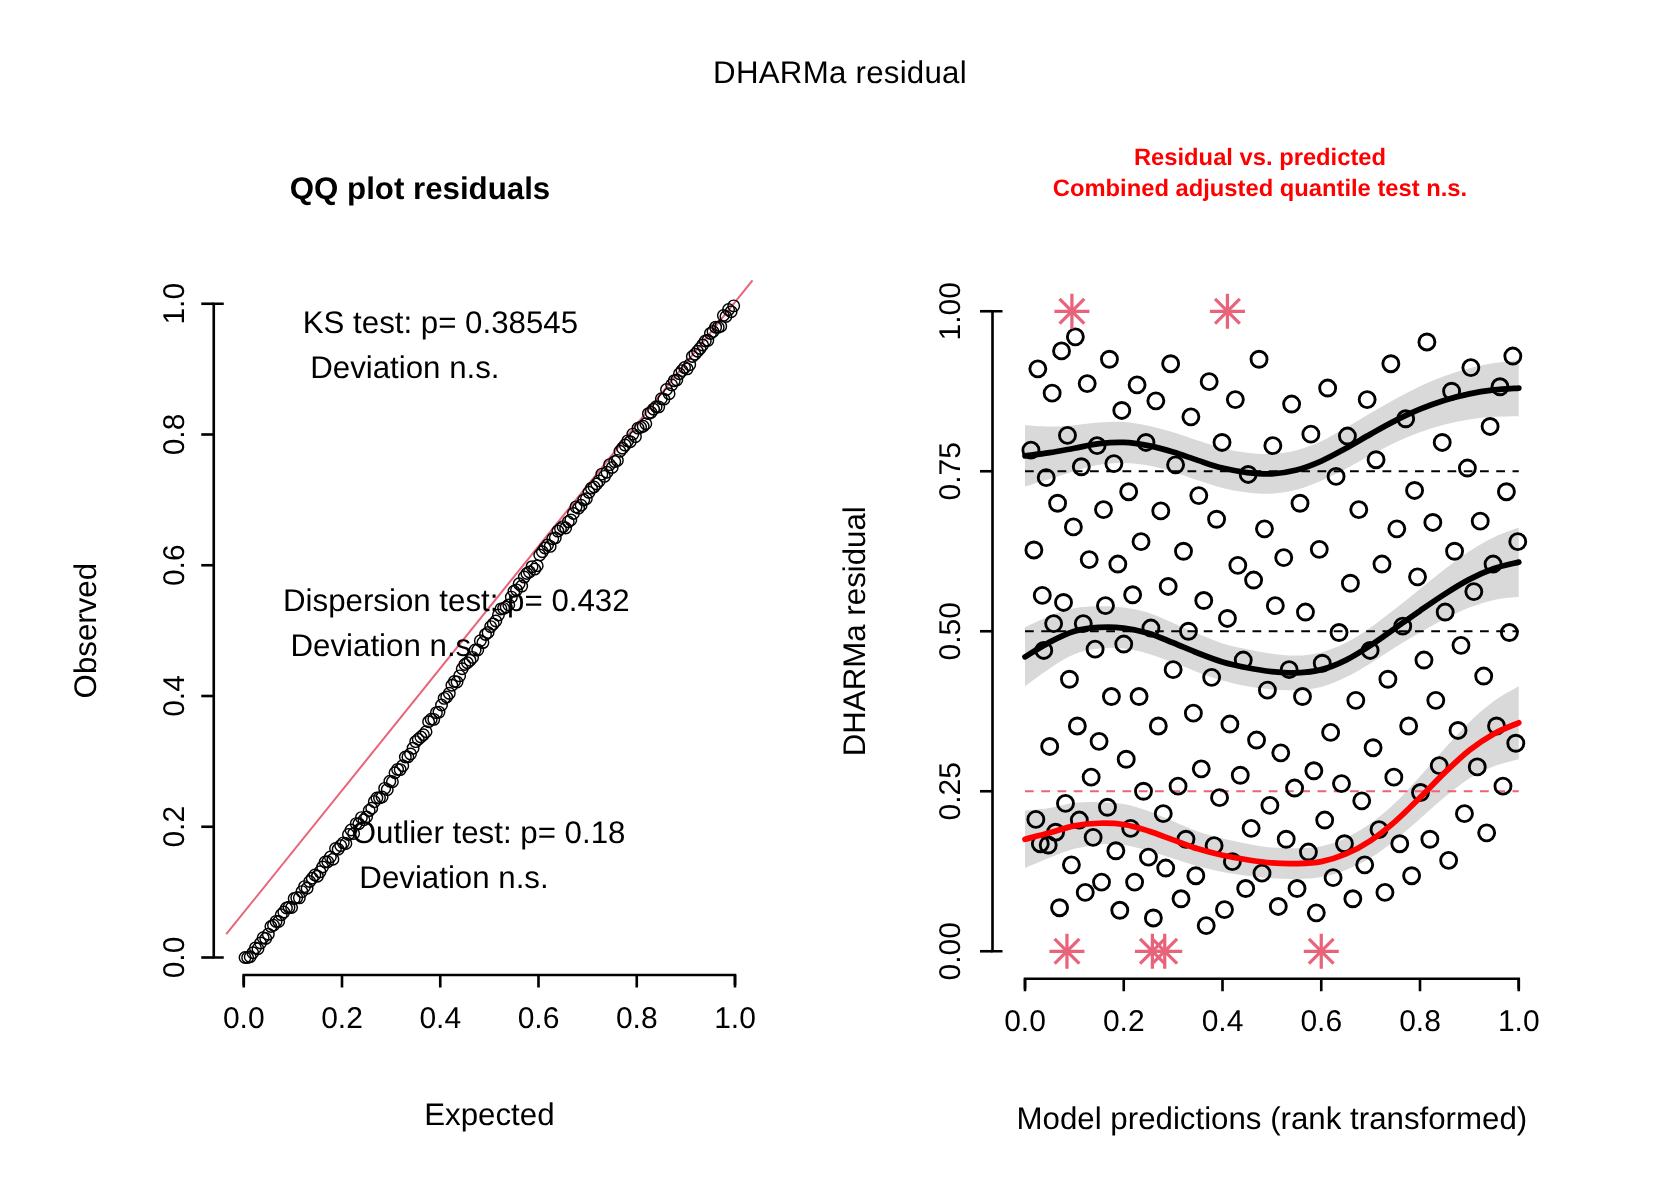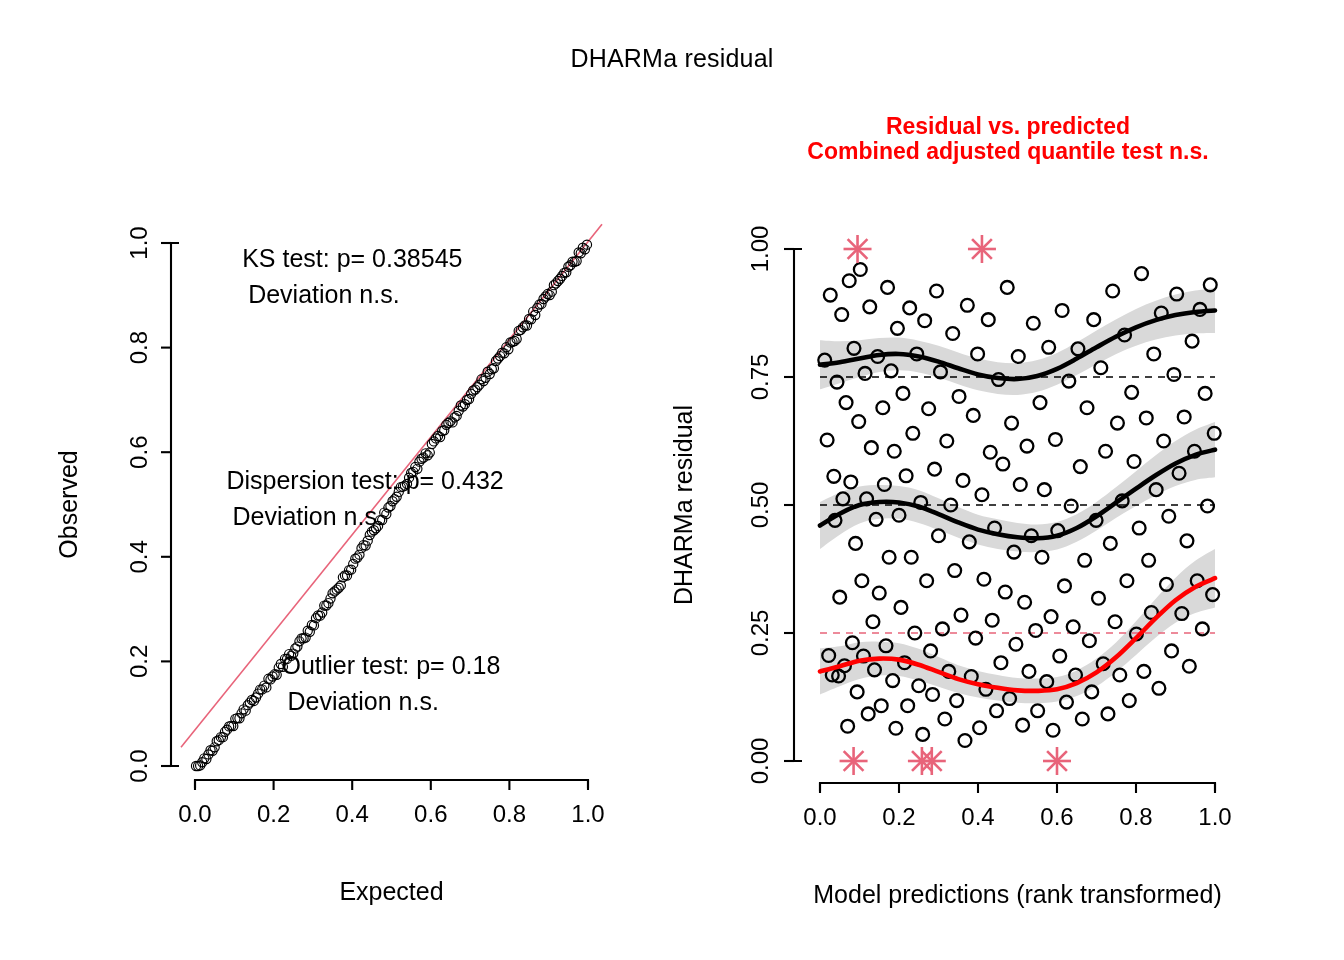--- a/index.html
+++ b/index.html
@@ -6,21 +6,21 @@
   body{width:1344px;height:960px;overflow:hidden;
        font-family:"Liberation Sans", sans-serif;color:#000;}
   #root{position:relative;width:1344px;height:960px;}
   .main-title{position:absolute;left:0;top:44px;width:1344px;text-align:center;
               font-size:25px;letter-spacing:.2px;}
   .panel{position:absolute;top:0;height:960px;}
   #panel-left{left:0;width:672px;}
   #panel-right{left:672px;width:672px;}
   .panel-title{position:absolute;width:100%;text-align:center;font-size:25px;font-weight:bold;}
   #qq-title{top:137px;}
-  .red-title{position:absolute;width:672px;text-align:center;font-size:23px;
+  .red-title{position:absolute;width:672px;text-align:center;font-size:19px;
              font-weight:bold;color:#FF0000;line-height:25px;top:114px;}
   svg{position:absolute;left:0;top:0;overflow:visible;}
   .axis-line{stroke:#000;stroke-width:2.1;fill:none;}
   .tick{stroke:#000;stroke-width:2.1;}
   .ticklabel{font-family:"Liberation Sans", sans-serif;font-size:24px;fill:#000;}
   .axistitle{font-family:"Liberation Sans", sans-serif;font-size:25px;fill:#000;}
   .annot{font-family:"Liberation Sans", sans-serif;font-size:25px;fill:#000;}
   .qq-pt{fill:none;stroke:#000;stroke-width:1.15;}
   .sc-pt{fill:none;stroke:#000;stroke-width:2.3;}
   .diag{stroke:#E8647A;stroke-width:1.6;fill:none;}
@@ -32,20 +32,21 @@
   .star{stroke:#E8647A;stroke-width:2.6;fill:none;}
 </style>
 </head>
 <body>
 
 <div id="root">
 
   <div class="main-title">DHARMa residual</div>
 
   <div class="panel" id="panel-left">
+    <div class="panel-title" id="qq-title">QQ plot residuals</div>
     <svg id="svg-qq" width="672" height="960">
         <path d="M195,788 L195,780 L588,780 L588,788" class="axis-line"></path>
         <line x1="195" y1="780" x2="195" y2="790" class="tick"></line>
         <text x="195" y="822" class="ticklabel" text-anchor="middle">0.0</text>
         <line x1="273.6" y1="780" x2="273.6" y2="790" class="tick"></line>
         <text x="273.6" y="822" class="ticklabel" text-anchor="middle">0.2</text>
         <line x1="352.20000000000005" y1="780" x2="352.20000000000005" y2="790" class="tick"></line>
         <text x="352.20000000000005" y="822" class="ticklabel" text-anchor="middle">0.4</text>
         <line x1="430.79999999999995" y1="780" x2="430.79999999999995" y2="790" class="tick"></line>
         <text x="430.79999999999995" y="822" class="ticklabel" text-anchor="middle">0.6</text>

